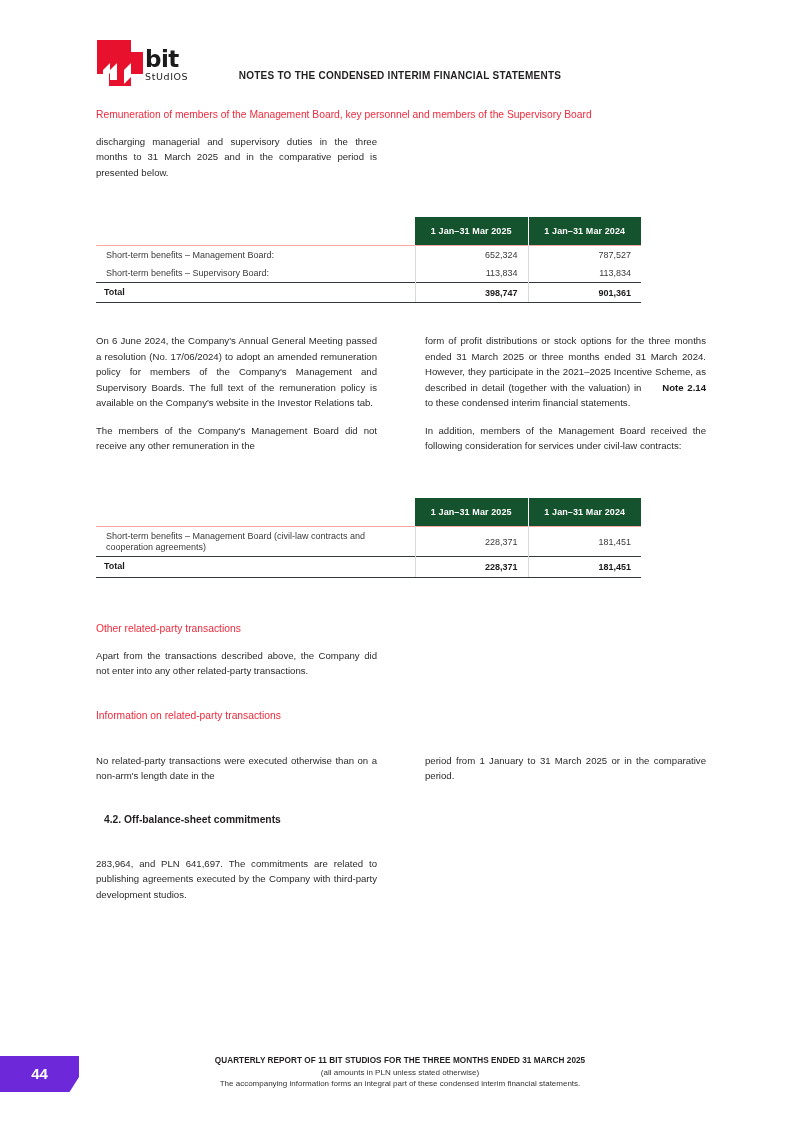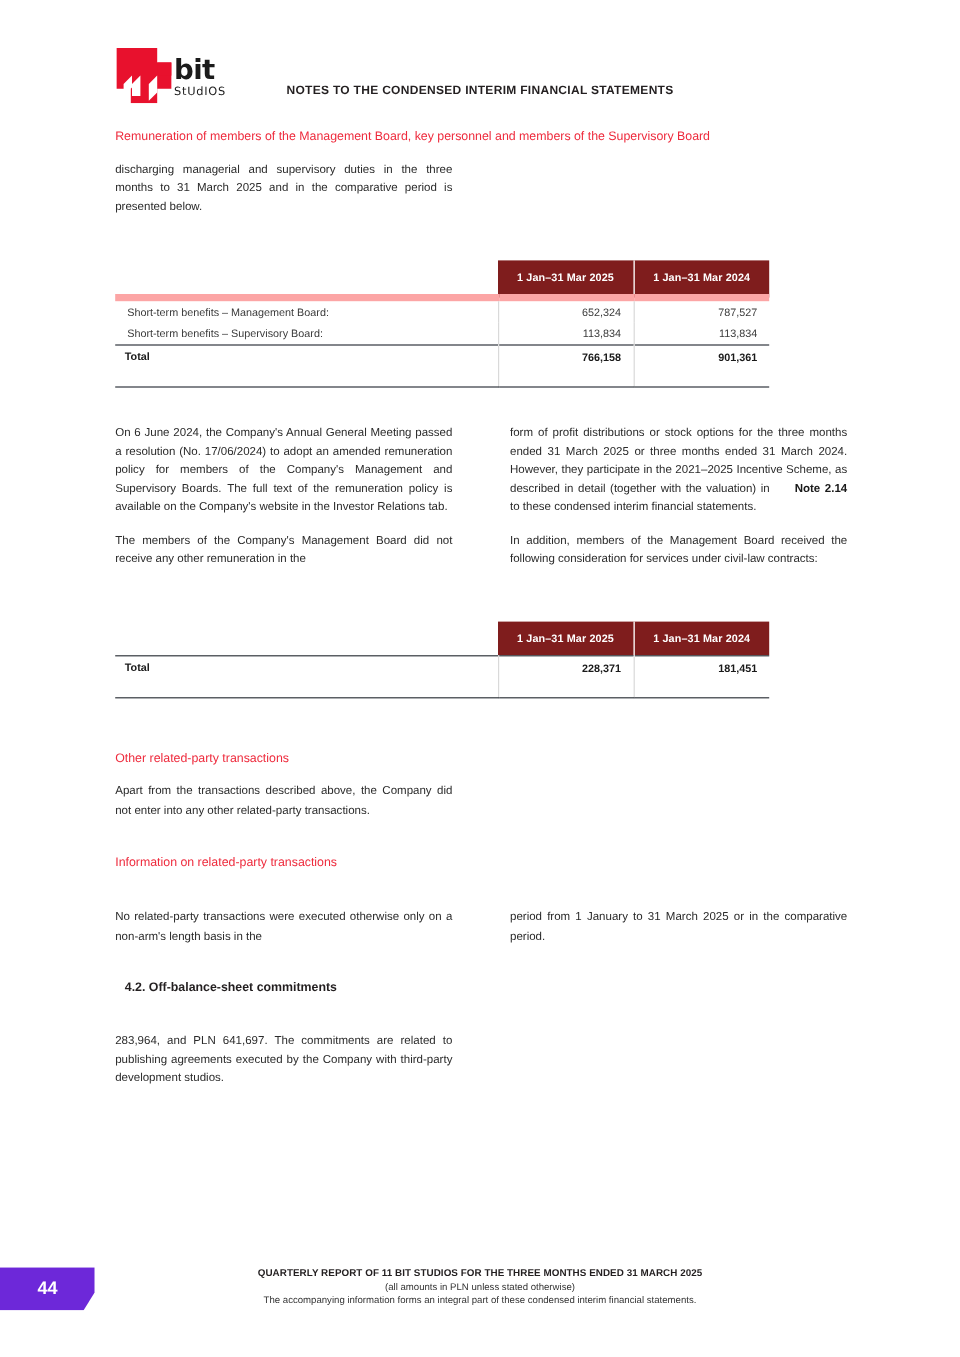--- a/index.html
+++ b/index.html
@@ -86,21 +86,21 @@
   .fin-table {
     width:545px;
     border-collapse:collapse;
     font-size:9px;
     table-layout:fixed;
   }
   .fin-table col.c-label { width:319px; }
   .fin-table col.c-num   { width:113px; }
 
   .fin-table thead th {
-    background:#7f1d1d;
+    background:#14532d;
     color:#ffffff;
     font-weight:bold;
     font-size:9px;
     text-align:center;
     padding:9px 10px;
     vertical-align:middle;
     letter-spacing:0.1px;
   }
   .fin-table thead th.blank {
     background:#ffffff;
@@ -121,28 +121,28 @@
     text-align:left;
     padding-left:10px;
     line-height:1.25;
     border-right:1px solid #d9d9d9;
   }
   .fin-table tbody td.num {
     text-align:right;
     padding-right:10px;
   }
   .fin-table tbody td.num.last { border-right:none; }
-  .fin-table tbody tr.first td { border-top:6px solid #fca5a5; }
+  .fin-table tbody tr.first td { border-top:1px solid #fca5a5; }
 
   .fin-table tbody tr.total td {
     font-weight:bold;
     color:#1a1a1a;
     border-top:1.4px solid #33383f;
     border-bottom:1.4px solid #33383f;
-    padding-top:4px; padding-bottom:19px;
+    padding-top:4px; padding-bottom:4px;
   }
   .fin-table tbody tr.total td.label { padding-left:8px; }
 
   .table-wrap { margin:0; }
 
   .gap-18 { height:18px; }
   .gap-30 { height:30px; }
   .gap-36 { height:36px; }
   .gap-44 { height:44px; }
 
@@ -221,21 +221,21 @@
           <td class="num">652,324</td>
           <td class="num last">787,527</td>
         </tr>
         <tr>
           <td class="label">Short-term benefits – Supervisory Board:</td>
           <td class="num">113,834</td>
           <td class="num last">113,834</td>
         </tr>
         <tr class="total">
           <td class="label">Total</td>
-          <td class="num">766,158</td>
+          <td class="num">398,747</td>
           <td class="num last">901,361</td>
         </tr>
       </tbody>
     </table>
   </div>
 
   <div class="gap-30"></div>
 
   <div class="cols">
     <div class="col">
@@ -258,20 +258,25 @@
           <col class="c-num">
         </colgroup>
       <thead>
         <tr>
           <th class="blank"></th>
           <th class="hdr">1 Jan–31 Mar 2025</th>
           <th class="hdr">1 Jan–31 Mar 2024</th>
         </tr>
       </thead>
       <tbody>
+        <tr class="first">
+          <td class="label">Short-term benefits – Management Board (civil-law contracts and cooperation agreements)</td>
+          <td class="num">228,371</td>
+          <td class="num last">181,451</td>
+        </tr>
         <tr class="total">
           <td class="label">Total</td>
           <td class="num">228,371</td>
           <td class="num last">181,451</td>
         </tr>
       </tbody>
     </table>
   </div>
 
   <div class="gap-44"></div>
@@ -283,21 +288,21 @@
     </div>
     <div class="col"></div>
   </div>
 
   <div class="gap-30"></div>
 
   <h2 class="sec-head">Information on related-party transactions</h2>
   <div class="gap-18"></div>
   <div class="cols">
     <div class="col">
-      <p class="body last">No related-party transactions were executed otherwise only on a non-arm's length basis in the</p>
+      <p class="body last">No related-party transactions were executed otherwise than on a non-arm's length date in the</p>
     </div>
     <div class="col">
       <p class="body last">period from 1 January to 31 March 2025 or in the comparative period.</p>
     </div>
   </div>
 
   <div class="gap-30"></div>
 
   <h3 class="sub-head">4.2. Off-balance-sheet commitments</h3>
   <div class="gap-18"></div>

